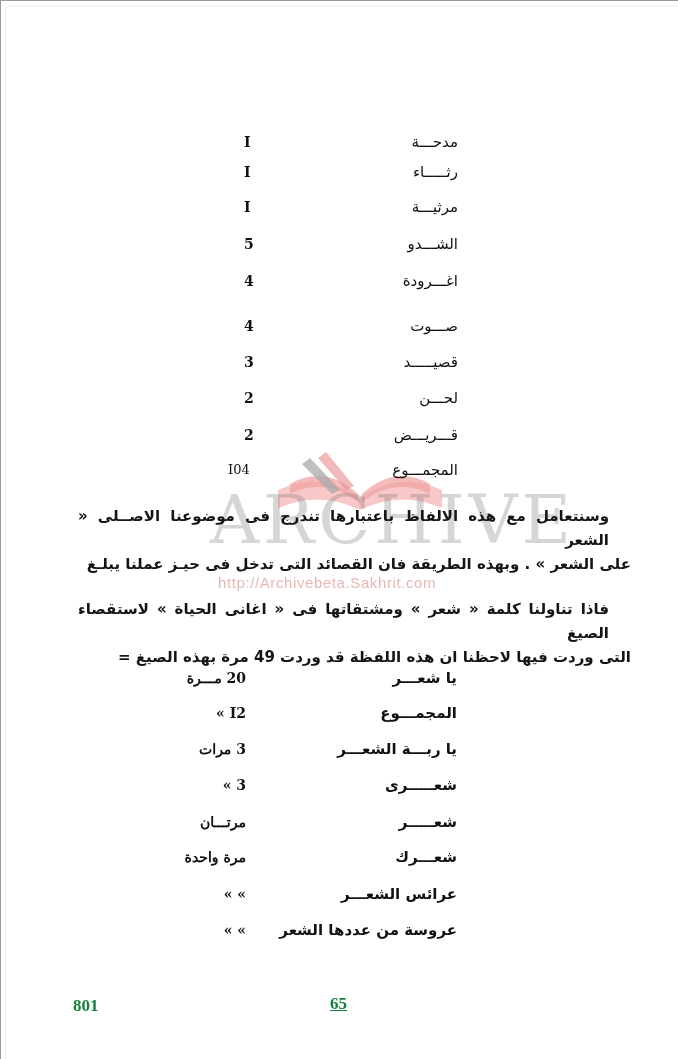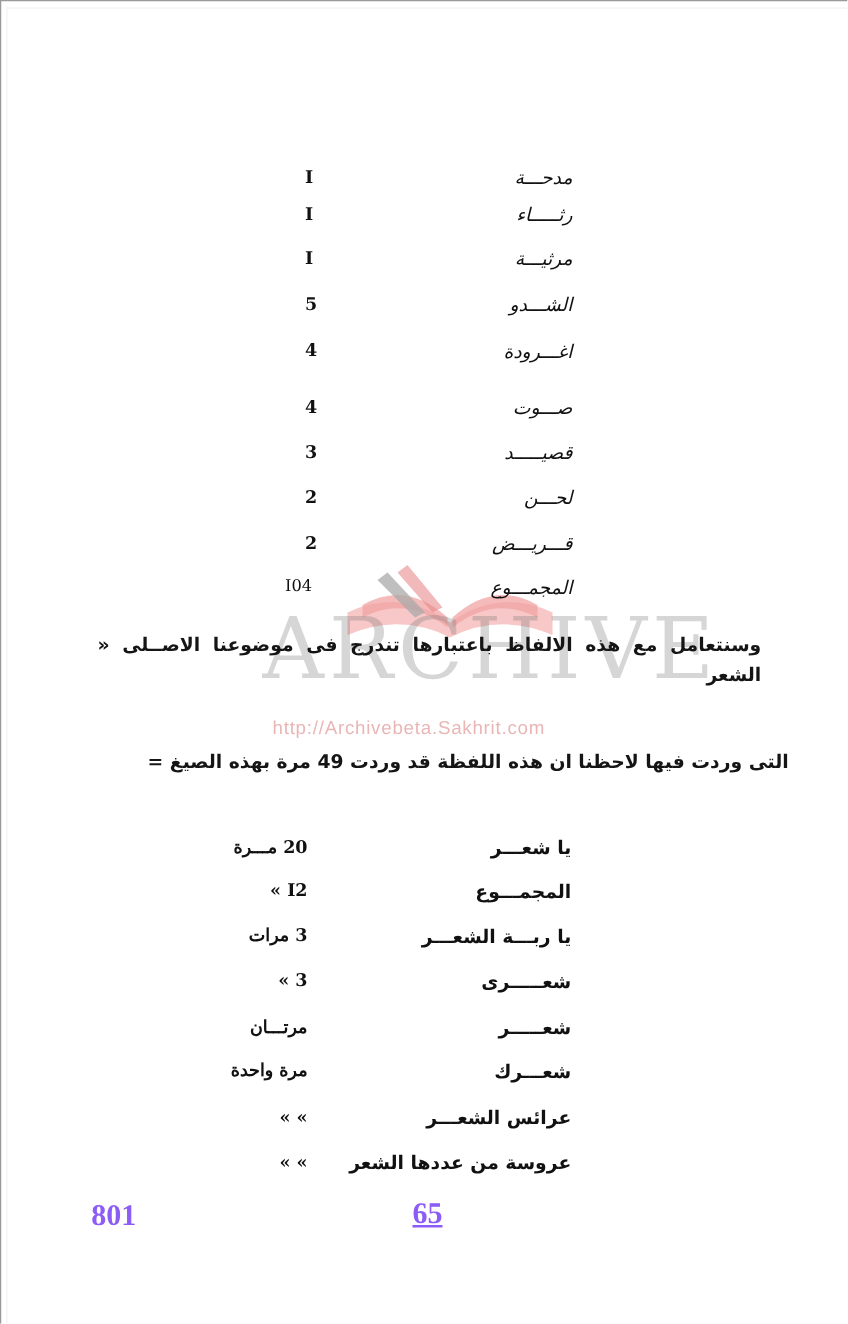--- a/index.html
+++ b/index.html
@@ -54,21 +54,21 @@
       white-space: nowrap;
       font-size: 14px;
       line-height: 24px;
       font-family: "DejaVu Serif", serif;
       font-weight: bold;
     }
 
     
     .list1 .list-row { left: 220px; width: 238px; }
     .list1 .count { left: 24px; }
-    .list1 .term { font-weight: normal; font-family: "DejaVu Sans", sans-serif; font-style: italic; }
+    .list1 .term { font-weight: normal; font-family: "DejaVu Sans", sans-serif; }
 
     
     .list2 .list-row { left: 140px; width: 317px; }
     .list2 .term { font-weight: bold; font-size: 15px; }
     .list2 .count { left: 16px; direction: rtl; width: 90px; text-align: right; right: auto; }
 
     
     .para {
       position: absolute;
       left: 78px;
@@ -107,22 +107,23 @@
       color: rgba(215,120,120,0.55);
       letter-spacing: 0.6px;
       white-space: nowrap;
     }
 
     
     .page-num {
       position: absolute;
       font-family: "Liberation Serif", serif;
       font-weight: bold;
-      font-size: 24px;
-      color: #8b5cf6;
+      font-size: 17px;
+      color: #15803d;
+      margin-top: 36px;
     }
     .page-num-left { left: 73px; top: 960px; }
     .page-num-center { left: 330px; top: 958px; text-decoration: underline; }
   </style>
 </head>
 <body>
 
 <div class="page-frame"></div>
 <div class="inner-frame"></div>
 
@@ -174,23 +175,25 @@
     <span class="count">2</span>
   </div>
   <div class="list-row" style="top:458px">
     <span class="term">المجمـــوع</span>
     <span class="count" style="left:8px;font-weight:normal;font-size:13px">I04</span>
   </div>
 </div>
 
 <div class="para" style="top:504px">
   <p class="indent">وسنتعامل مع هذه الالفاظ باعتبارها تندرج فى موضوعنا الاصــلى « الشعر</p>
+  <p>على الشعر » . وبهذه الطريقة فان القصائد التى تدخل فى حيـز عملنا يبلـغ</p>
 </div>
 
 <div class="para" style="top:597px">
+  <p class="indent">فاذا تناولنا كلمة « شعر » ومشتقاتها فى « اغانى الحياة » لاستقصاء الصيغ</p>
   <p>التى وردت فيها لاحظنا ان هذه اللفظة قد وردت 49 مرة بهذه الصيغ =</p>
 </div>
 
 <div class="list2">
   <div class="list-row" style="top:666px">
     <span class="term">يا شعـــر</span>
     <span class="count">20 مـــرة</span>
   </div>
   <div class="list-row" style="top:701px">
     <span class="term">المجمـــوع</span>

